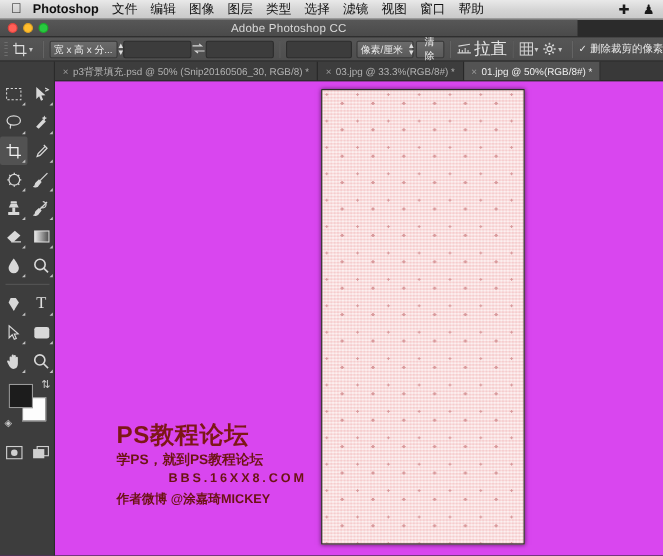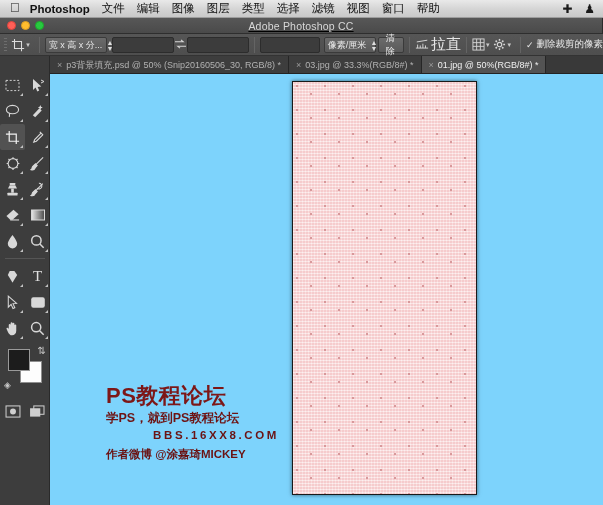--- a/index.html
+++ b/index.html
@@ -23,24 +23,24 @@
     display: inline-block; margin-left: 10px; margin-right: 10px;
     font-size: 13px; line-height: 1; color: #111; position: relative; top: -1px;
   }
   .mac-app-name { font-weight: bold; margin-right: 12px; font-size: 11.5px; }
   .mac-menu-item { margin-right: 12px; font-size: 11.5px; white-space: nowrap; }
   .macbar-right { margin-left: auto; display: flex; align-items: center; padding-right: 8px; }
   .macbar-right .mb-icon { margin-left: 12px; font-size: 12px; line-height: 1; color: #1a1a1a; }
 
   
   .titlebar {
-    position: absolute; left: 0; top: 18px; width: 602px; height: 16px;
+    position: absolute; left: 0; top: 18px; width: 525px; height: 16px;
     background: linear-gradient(to bottom, #575757 0%, #4a4a4a 100%);
     border-bottom: 1px solid #2e2e2e;
-    display: flex; align-items: center; justify-content: center; text-decoration: underline;
+    display: flex; align-items: center; justify-content: center;
   }
   .titlebar-text { font-size: 10.5px; color: #d8d8d8; letter-spacing: .2px; }
   .traffic { position: absolute; left: 7px; top: 21px; display: flex; gap: 5px; z-index: 30; }
   .tl { width: 9px; height: 9px; border-radius: 50%; display: block; }
   .tl.red { background: #ff5f57; border: 1px solid #e0443e; }
   .tl.yellow { background: #ffbd2e; border: 1px solid #dea123; }
   .tl.green { background: #28c940; border: 1px solid #1aab29; }
 
   
   .optionsbar {
@@ -125,21 +125,21 @@
     background: #fdfdfd; border: 1px solid #8f8f8f;
   }
   .sw-swap { position: absolute; right: 4px; top: 0px; color: #c8c8c8; font-size: 10px; }
   .sw-default { position: absolute; left: 4px; bottom: 1px; font-size: 9px; color: #c8c8c8; }
   .bottom-btns { display: flex; width: 50px; margin-top: 8px; }
   .bottom-btn { width: 25px; height: 24px; display: flex; align-items: center; justify-content: center; color: #cfcfcf; position: relative; }
 
   
   .workspace {
     position: absolute; left: 50px; top: 74px; width: 553px; height: 431px;
-    background: #7dd3fc; overflow: hidden;
+    background: #d946ef; overflow: hidden;
   }
   .canvas-doc {
     position: absolute; left: 242px; top: 7px; width: 185px; height: 414px;
     border: 1px solid #1a1a1a;
     box-shadow: 0 0 4px rgba(0,0,0,.55);
     background-color: #f7d4d4;
     background-image:
       
       radial-gradient(ellipse 2.4px 1.6px at 4px 4px, rgba(214,150,152,.95) 0 60%, transparent 62%),
       radial-gradient(ellipse 2.4px 1.6px at 18px 12px, rgba(214,150,152,.95) 0 60%, transparent 62%),

